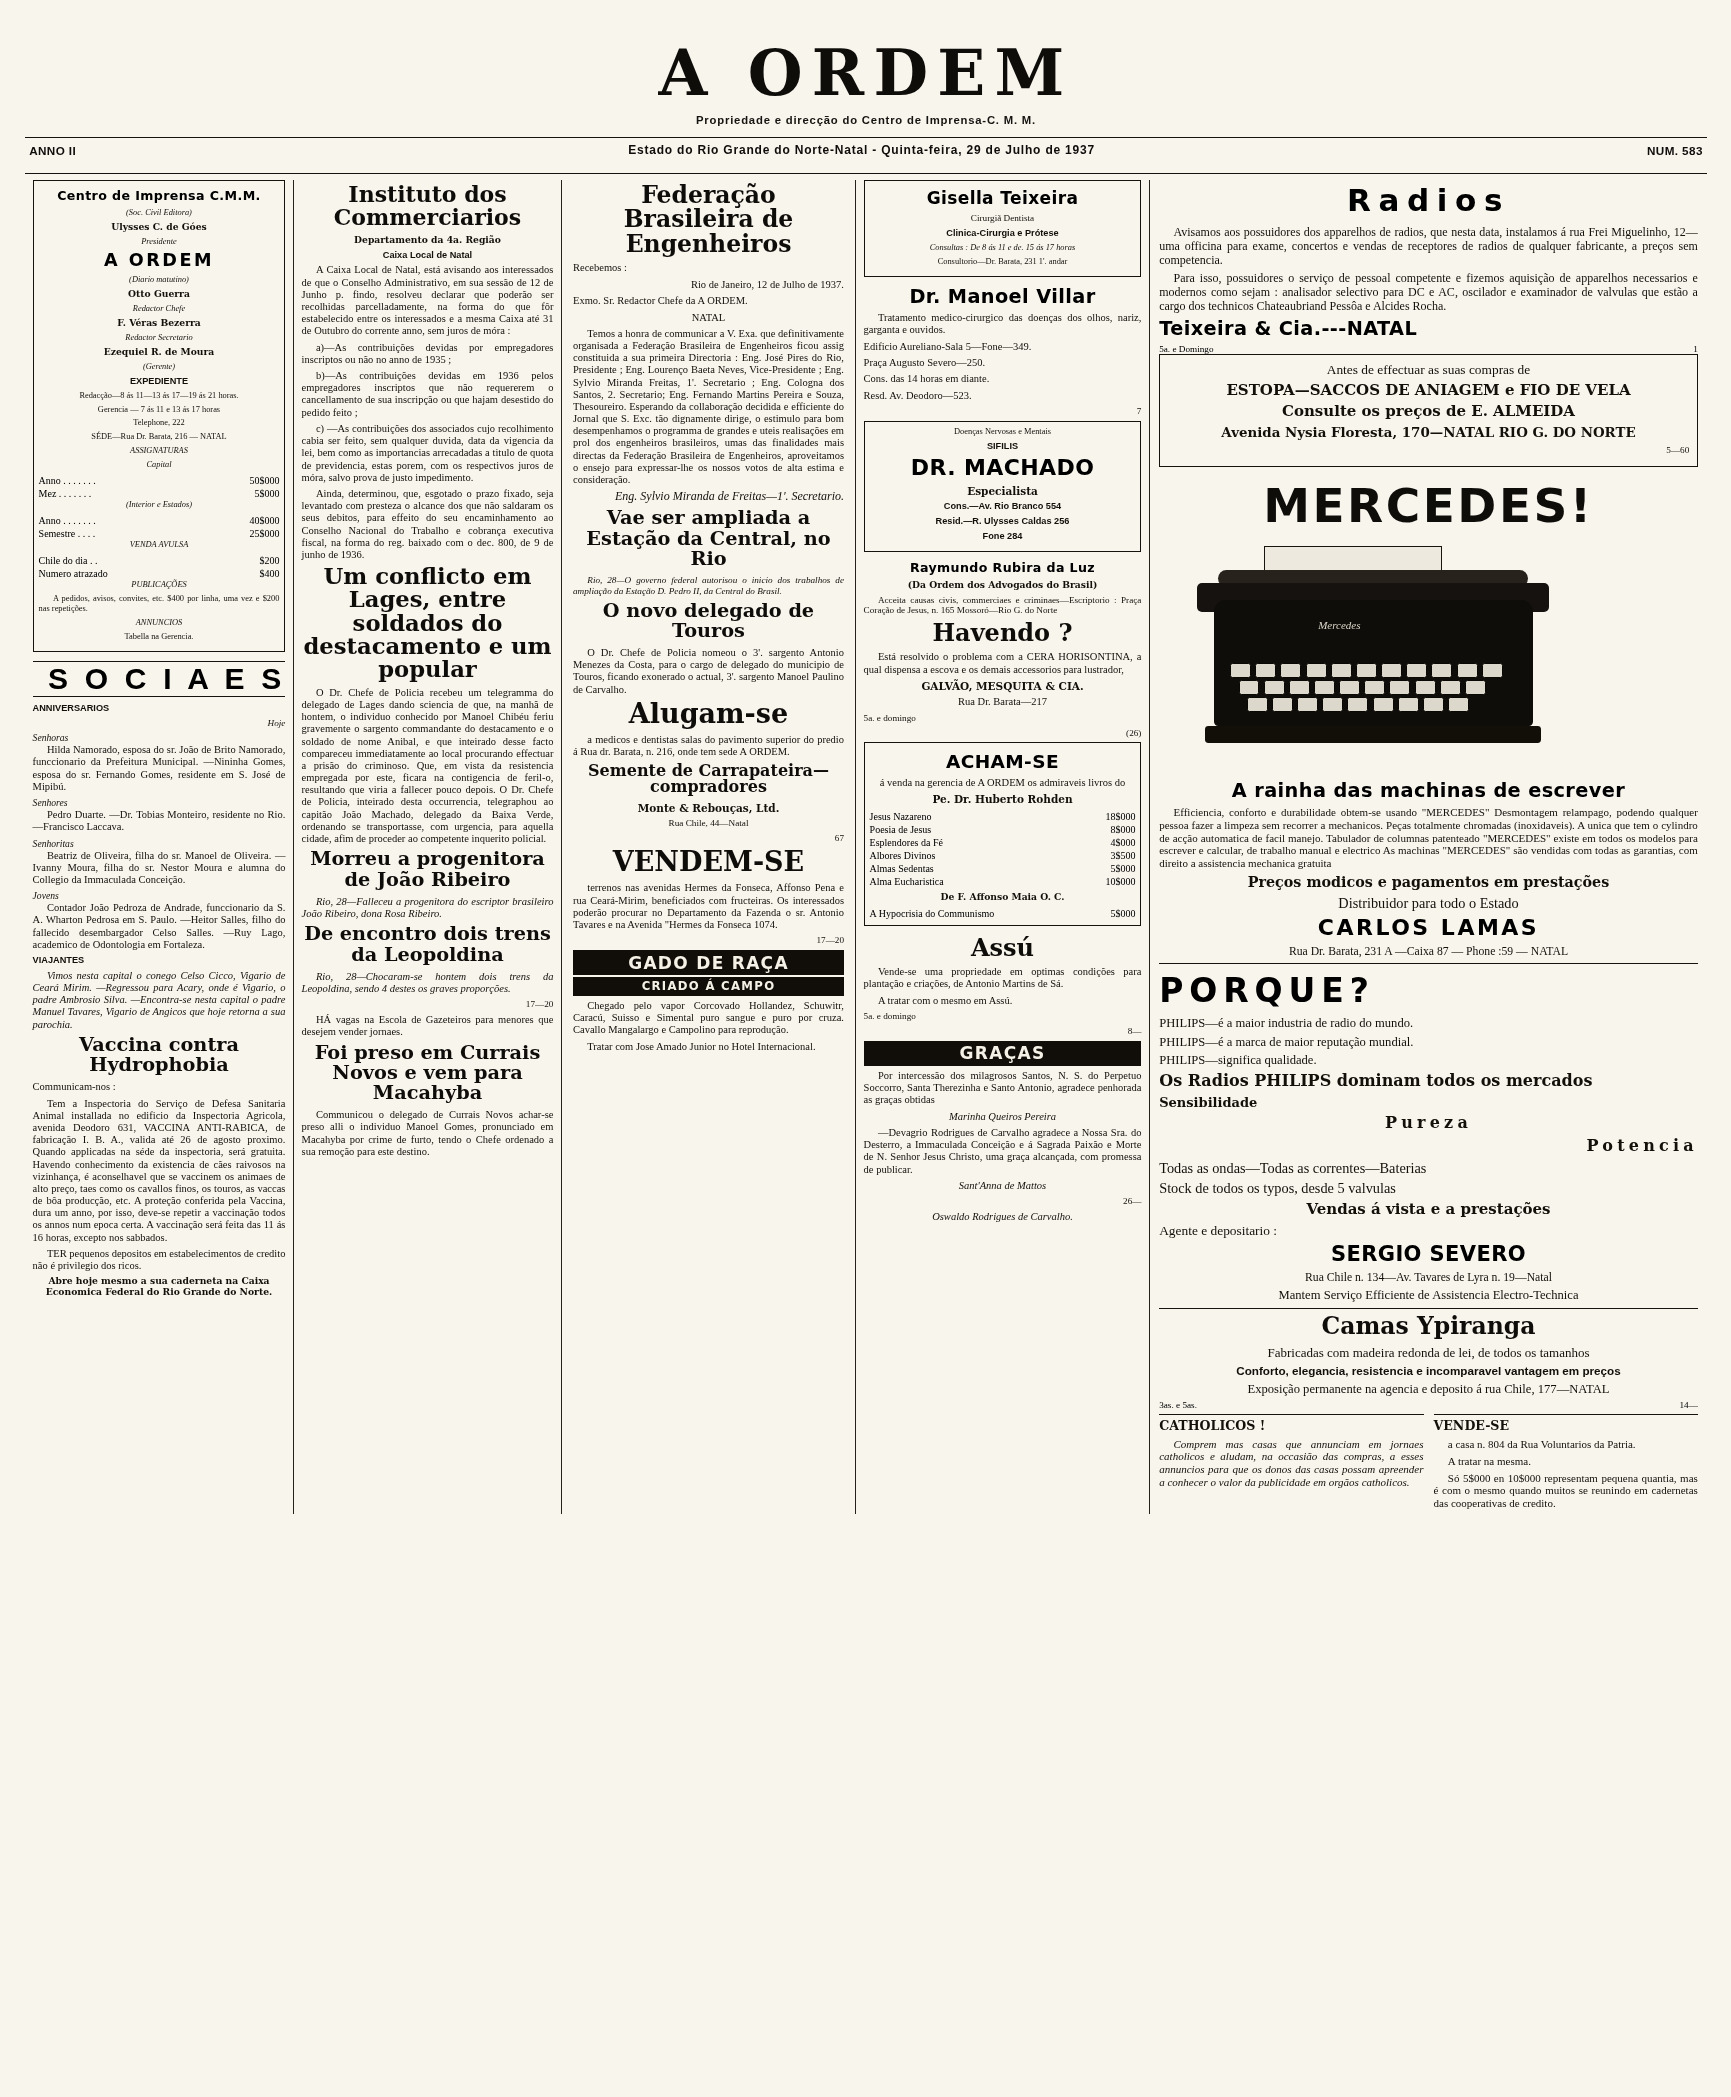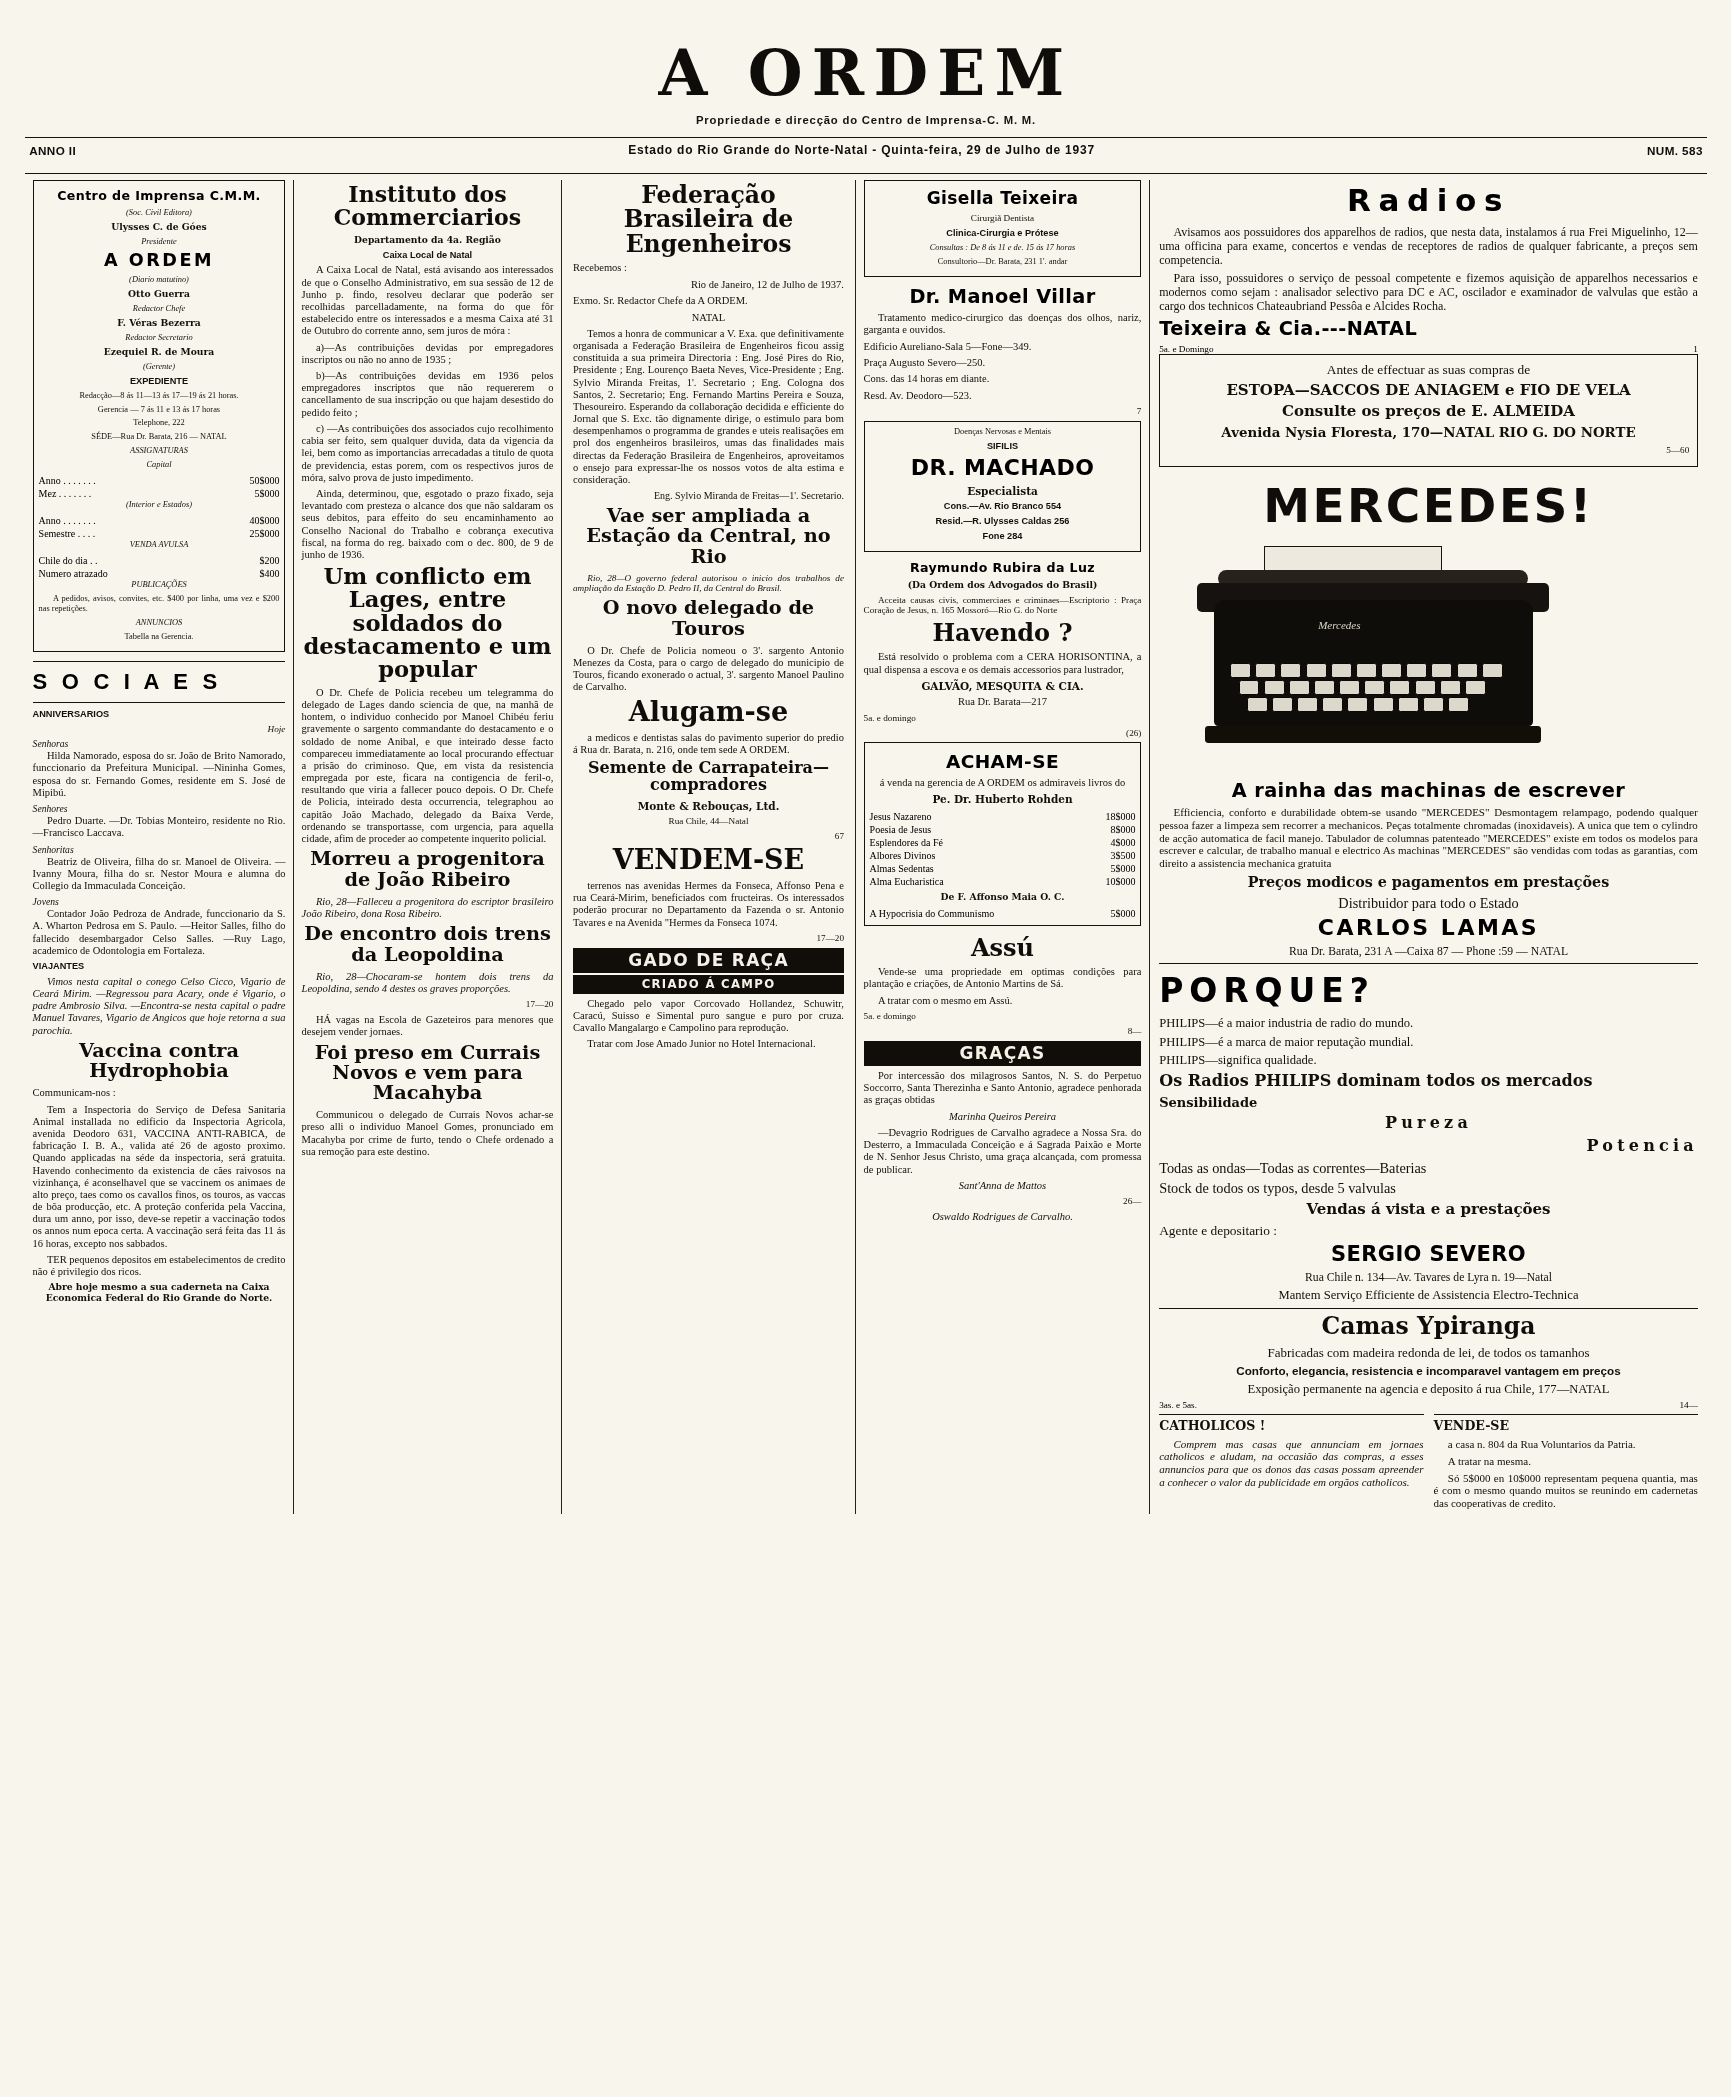--- a/index.html
+++ b/index.html
@@ -43,23 +43,23 @@
   }
   .blkhead{
     font-family:"DejaVu Sans", sans-serif;font-weight:bold;text-align:center;
     font-size:17px;line-height:1.1;margin:3.4px 0 5px 0;letter-spacing:0.4px;
   }
   .small{font-size:9.2px;}
   .tiny{font-size:8.4px;}
   .ital{font-style:italic;}
   .ctr{text-align:center;text-indent:0;}
   .sociaes{
-    font-family:"Liberation Sans", sans-serif;font-weight:bold;font-size:22px;
-    letter-spacing:4.2px;text-align:left;border-top:1.3px solid #1a1714;border-bottom:1.3px solid #1a1714;
-    padding:7px 0;margin:7.6px 0 5.9px 0;
+    font-family:"Liberation Sans", sans-serif;font-weight:bold;font-size:30px;
+    letter-spacing:4.2px;text-align:right;border-top:1.3px solid #1a1714;border-bottom:1.3px solid #1a1714;
+    padding:0 0;margin:7.6px 0 5.9px 0;
   }
   .label-it{font-style:italic;font-size:9.6px;margin:3.4px 0 0.8px 0;text-indent:0;}
   .mercedes{
     font-family:"DejaVu Sans", sans-serif;font-weight:bold;font-size:47px;
     text-align:center;letter-spacing:2.5px;margin:4.2px 0 2.5px 0;color:#141210;
   }
   .radios{
     font-family:"DejaVu Sans", sans-serif;font-weight:bold;font-size:31px;
     text-align:center;letter-spacing:7.6px;margin:1.7px 0 8.4px 0;
   }
@@ -78,21 +78,21 @@
   .tw-roller{position:absolute;left:59px;top:33px;width:310px;height:17px;background:#2b2620;border-radius:8.4px;}
   .tw-paper{position:absolute;left:105px;top:8.4px;width:176px;height:38px;background:#e8e4da;border:1.3px solid #1d1a15;}
   .tw-keys{position:absolute;left:71px;top:126px;width:285px;height:55px;}
   .tw-keys i{position:absolute;width:18.5px;height:12.6px;background:#d9d4c8;border:1.3px solid #100e0b;border-radius:2.5px;}
   .tw-base{position:absolute;left:46px;top:189px;width:336px;height:17px;background:#17140f;border-radius:3.4px;}
   .tw-brand{position:absolute;left:159px;top:82px;color:#d8d3c6;font-size:11px;font-family:"Liberation Serif",serif;font-style:italic;}
   .pricelist{font-size:10px;line-height:1.3;}
   .pricelist div{display:flex;justify-content:space-between;}
   .rtxt{text-align:right;text-indent:0;}
   .ltxt{text-align:left;text-indent:0;}
-  .sig{text-align:right;text-indent:0;font-size:10px;margin-top:2.5px;}
+  .sig{font-style:italic;text-align:right;text-indent:0;font-size:12px;margin-top:2.5px;}
   .hdr-sans{font-family:"Liberation Sans",sans-serif;font-weight:bold;}
   .invert{background:#16130f;color:#f0ece2;padding:2.5px 0;text-align:center;font-family:"DejaVu Sans",sans-serif;font-weight:bold;font-size:17px;letter-spacing:1.3px;}
   .spread{letter-spacing:4.2px;}
   .line{border-bottom:0.8px solid #1b1813;margin:5px 0;}
 </style>
 </head>
 <body>
 
 <div class="page">
 

